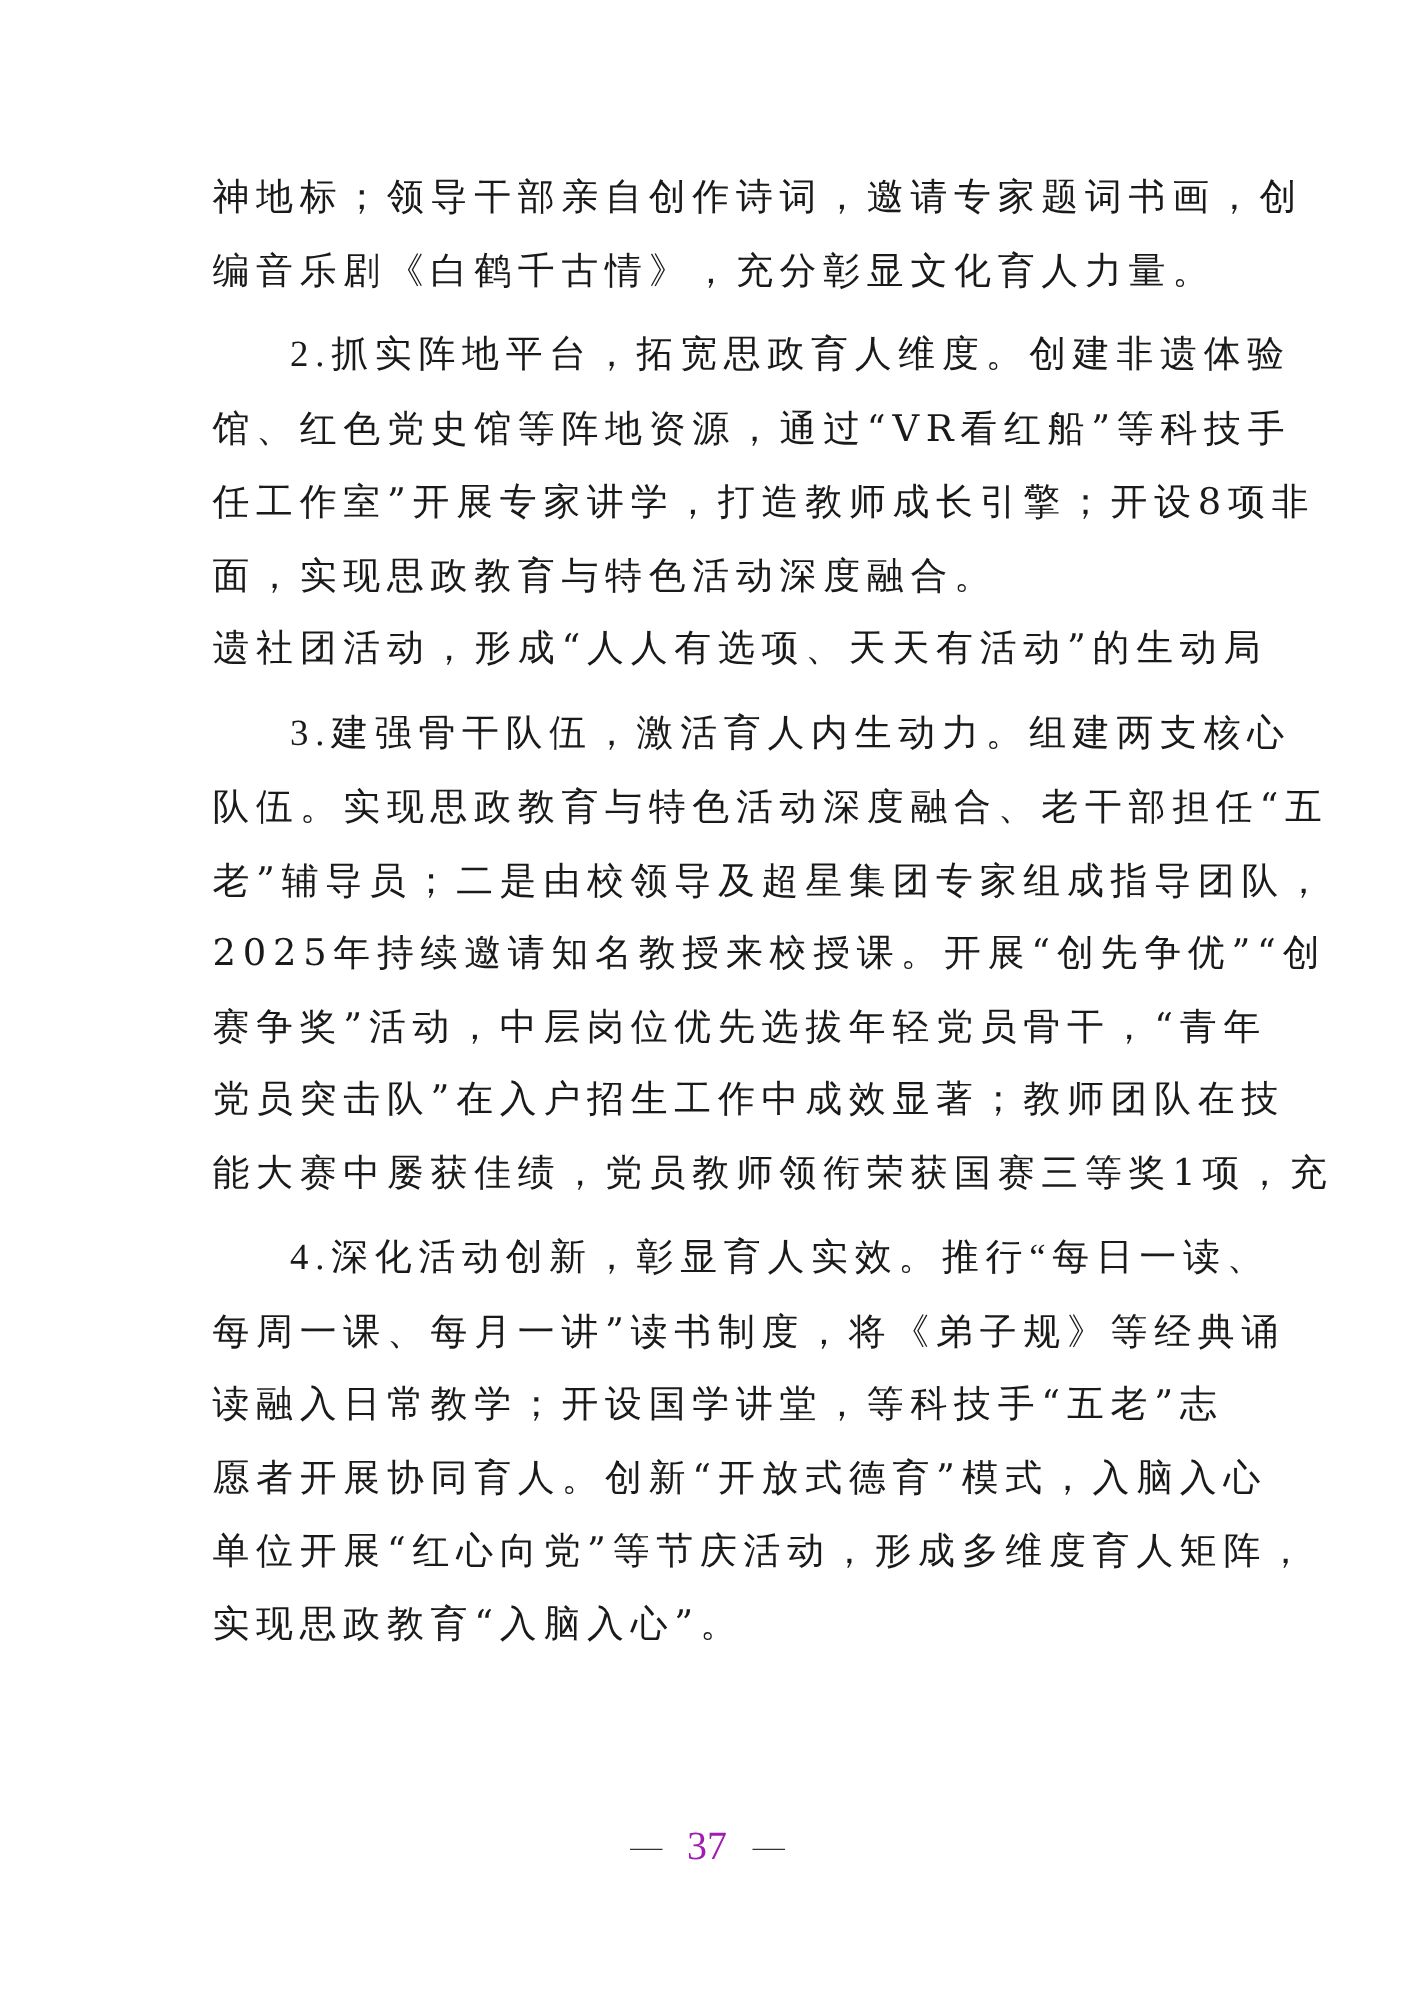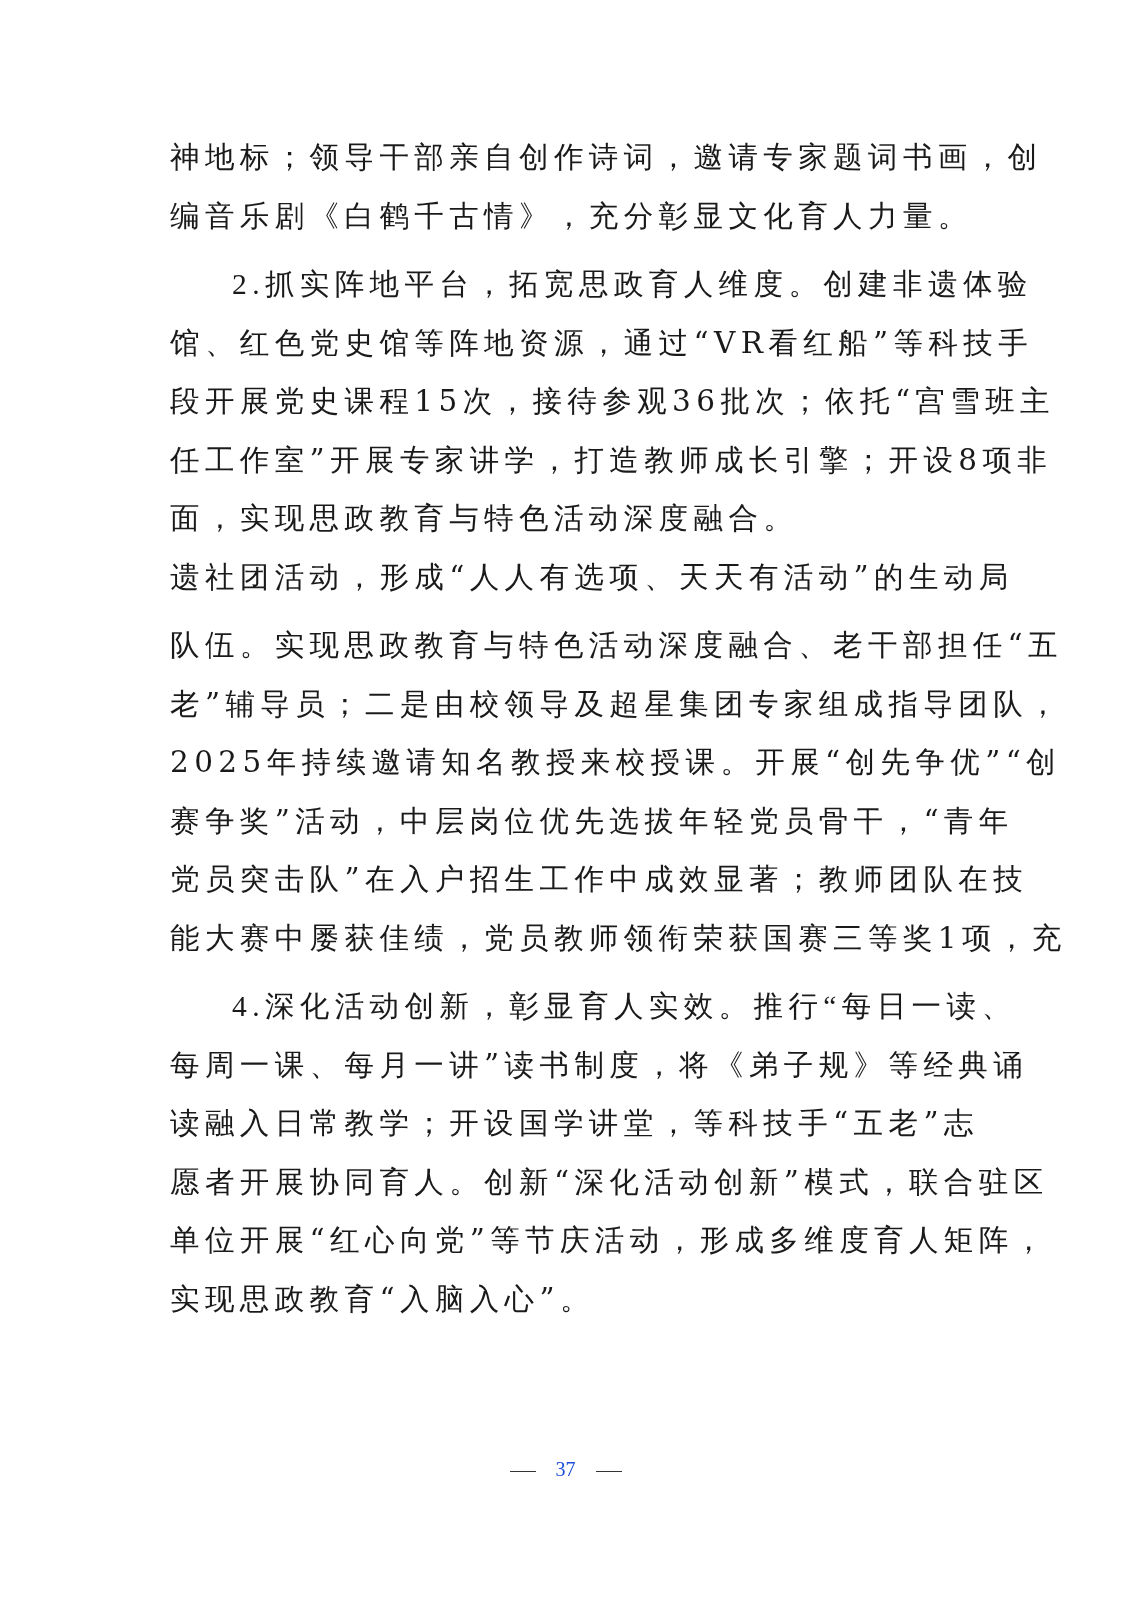--- a/index.html
+++ b/index.html
@@ -9,54 +9,54 @@
     position: absolute; left: 170px; top: 128px; width: 780px;
     font-family: "DejaVu Serif", "Liberation Serif", serif;
     font-size: 29.5px; color: #1a1a1a; letter-spacing: 5.4px;
     line-height: 58.5px;
   }
   .para { margin: 0 0 0 0; text-align: justify; text-align-last: left; }
   .line { display: block; white-space: nowrap; height: 58.5px; }
   .indent { padding-left: 62px; font-family: Liberation Serif, serif; }
   .footer {
     position: absolute; left: 0; width: 1131px; top: 1458px; text-align: center;
-    font-family: "Liberation Serif", "DejaVu Serif", serif; font-size: 20px; color: #1d4ed8;
+    font-family: "Liberation Serif", "DejaVu Serif", serif; font-size: 32px; color: #a21caf;
   }
   .footer .dash { display: inline-block; width: 26px; height: 1.5px; background: #333; vertical-align: middle; margin: 0 20px; }
 </style>
 </head>
 <body>
 
 <div class="page">
   <div class="content">
     <div class="para">
       <span class="line">神地标；领导干部亲自创作诗词，邀请专家题词书画，创</span>
       <span class="line">编音乐剧《白鹤千古情》，充分彰显文化育人力量。</span>
     </div>
     <div class="para" style="margin-top:10px;">
       <span class="line indent">2.抓实阵地平台，拓宽思政育人维度。创建非遗体验</span>
       <span class="line">馆、红色党史馆等阵地资源，通过“VR看红船”等科技手</span>
-      <span class="line">段开展党史课程15次，接待参观36批次；依托“宫雪班主</span>
       <span class="line">任工作室”开展专家讲学，打造教师成长引擎；开设8项非</span>
       <span class="line">面，实现思政教育与特色活动深度融合。</span>
       <span class="line">遗社团活动，形成“人人有选项、天天有活动”的生动局</span>
     </div>
     <div class="para" style="margin-top:10px;">
+      <span class="line indent">3.建强骨干队伍，激活育人内生动力。组建两支核心</span>
       <span class="line">队伍。实现思政教育与特色活动深度融合、老干部担任“五</span>
       <span class="line">老”辅导员；二是由校领导及超星集团专家组成指导团队，</span>
       <span class="line">2025年持续邀请知名教授来校授课。开展“创先争优”“创</span>
       <span class="line">赛争奖”活动，中层岗位优先选拔年轻党员骨干，“青年</span>
       <span class="line">党员突击队”在入户招生工作中成效显著；教师团队在技</span>
       <span class="line">能大赛中屡获佳绩，党员教师领衔荣获国赛三等奖1项，充</span>
     </div>
     <div class="para" style="margin-top:10px;">
       <span class="line indent">4.深化活动创新，彰显育人实效。推行“每日一读、</span>
       <span class="line">每周一课、每月一讲”读书制度，将《弟子规》等经典诵</span>
       <span class="line">读融入日常教学；开设国学讲堂，等科技手“五老”志</span>
-      <span class="line">愿者开展协同育人。创新“深化活动创新”模式，联合驻区</span>
+      <span class="line">愿者开展协同育人。创新“开放式德育”模式，入脑入心</span>
       <span class="line">单位开展“红心向党”等节庆活动，形成多维度育人矩阵，</span>
       <span class="line">实现思政教育“入脑入心”。</span>
     </div>
   </div>
 
   <div class="footer">
     <span class="dash"></span><span>37</span><span class="dash"></span>
   </div>
 </div>
 

